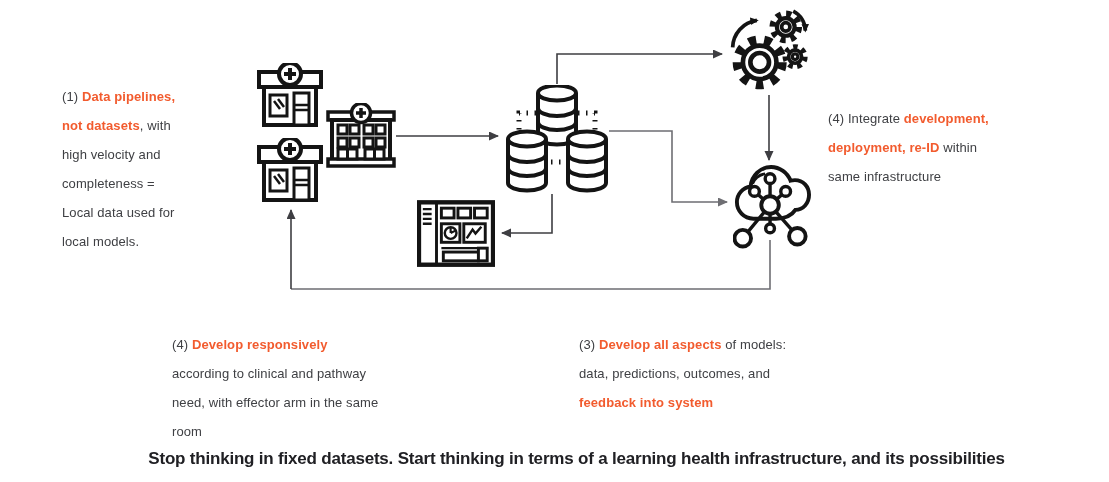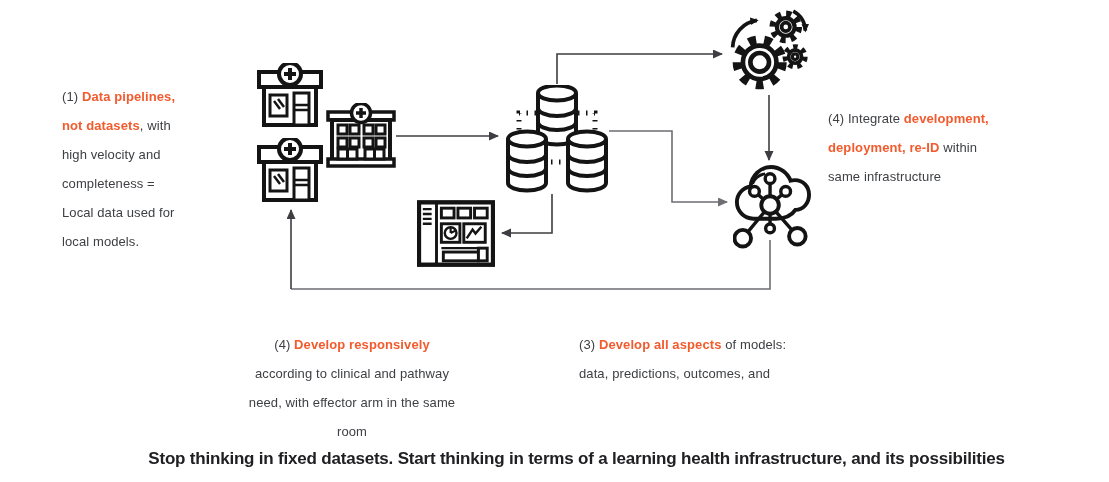--- a/index.html
+++ b/index.html
@@ -72,22 +72,22 @@
 not datasets</span><span>, with
 high velocity and
 completeness =
 Local data used for
 local models.</span></div>
   <div class="ann" style="left:828px;top:104px;width:290px;"><span>(4) Integrate </span><span class="hl">development,
 deployment, re-ID</span><span> within
 same infrastructure</span></div>
   <div class="ann" style="left:579px;top:330px;width:350px;"><span>(3) </span><span class="hl">Develop all aspects</span><span> of models:
 data, predictions, outcomes, and
-</span></div>
-  <div class="ann" style="left:172px;top:330px;width:360px;text-align:center;"><span>(4) </span><span class="hl">Develop responsively</span><span>
+</span><span class="hl">feedback into system</span></div>
+  <div class="ann" style="left:172px;top:330px;width:360px;"><span>(4) </span><span class="hl">Develop responsively</span><span>
 according to clinical and pathway
 need, with effector arm in the same
 room</span></div>
 
   <div class="tagline">Stop thinking in fixed datasets. Start thinking in terms of a learning health infrastructure, and its possibilities</div>
 
   <div class="icon" style="left:256px;top:63px;width:68px;height:66px;">
     <svg viewBox="0 0 68 66">
       <g stroke="currentColor" fill="#fff" stroke-width="4">
         <rect x="3" y="9" width="62" height="15"></rect>

